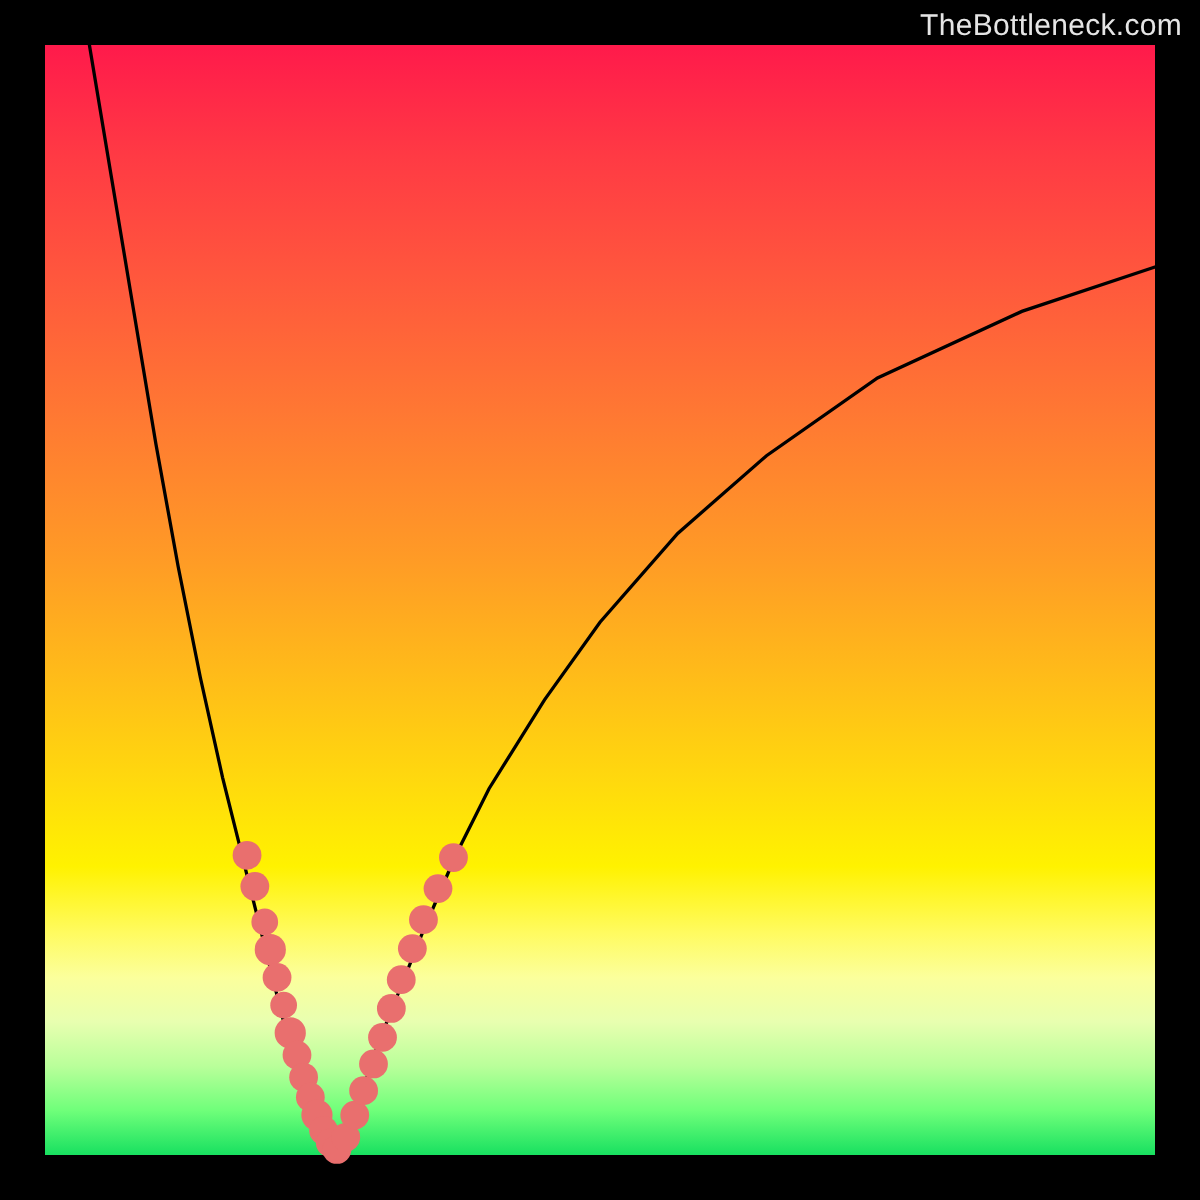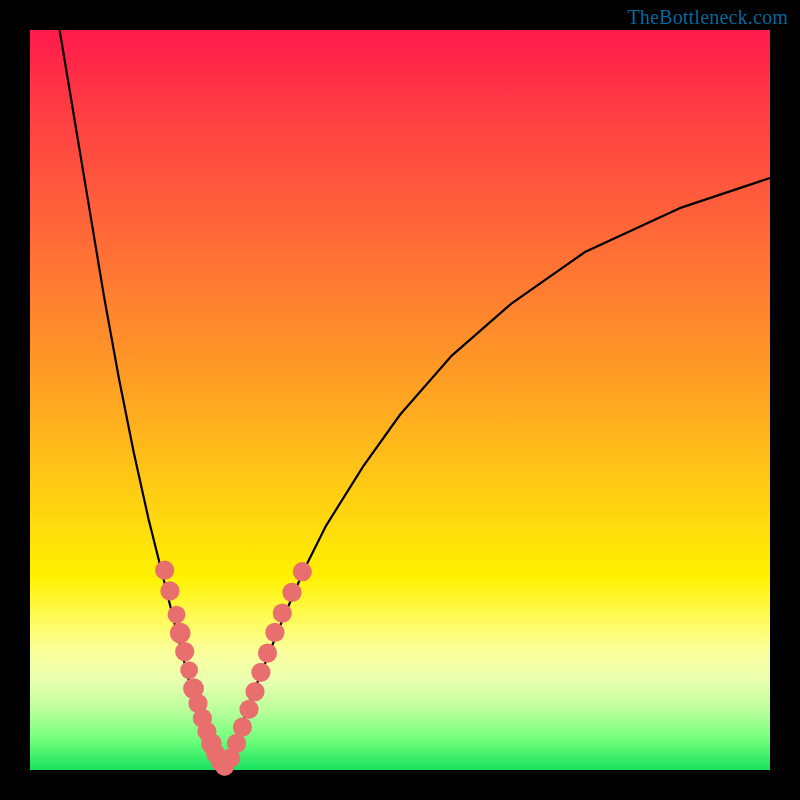--- a/index.html
+++ b/index.html
@@ -42,26 +42,25 @@
       #e8ffb0 88%,
       #b9ff9a 92%,
       #6fff7a 96%,
       #18e060 100%
     );
   }
   .watermark {
     position: absolute;
     top: 6px;
     right: 12px;
-    color: #0369a1;
+    color: #e5e5e5;
     font-size: 20px;
     font-weight: 500;
     letter-spacing: 0.2px;
     user-select: none;
-    font-family: Liberation Serif, serif;
   }
   svg.curve {
     position: absolute;
     left: 0;
     top: 0;
     width: 740px;
     height: 740px;
     overflow: visible;
   }
   .curve path {

